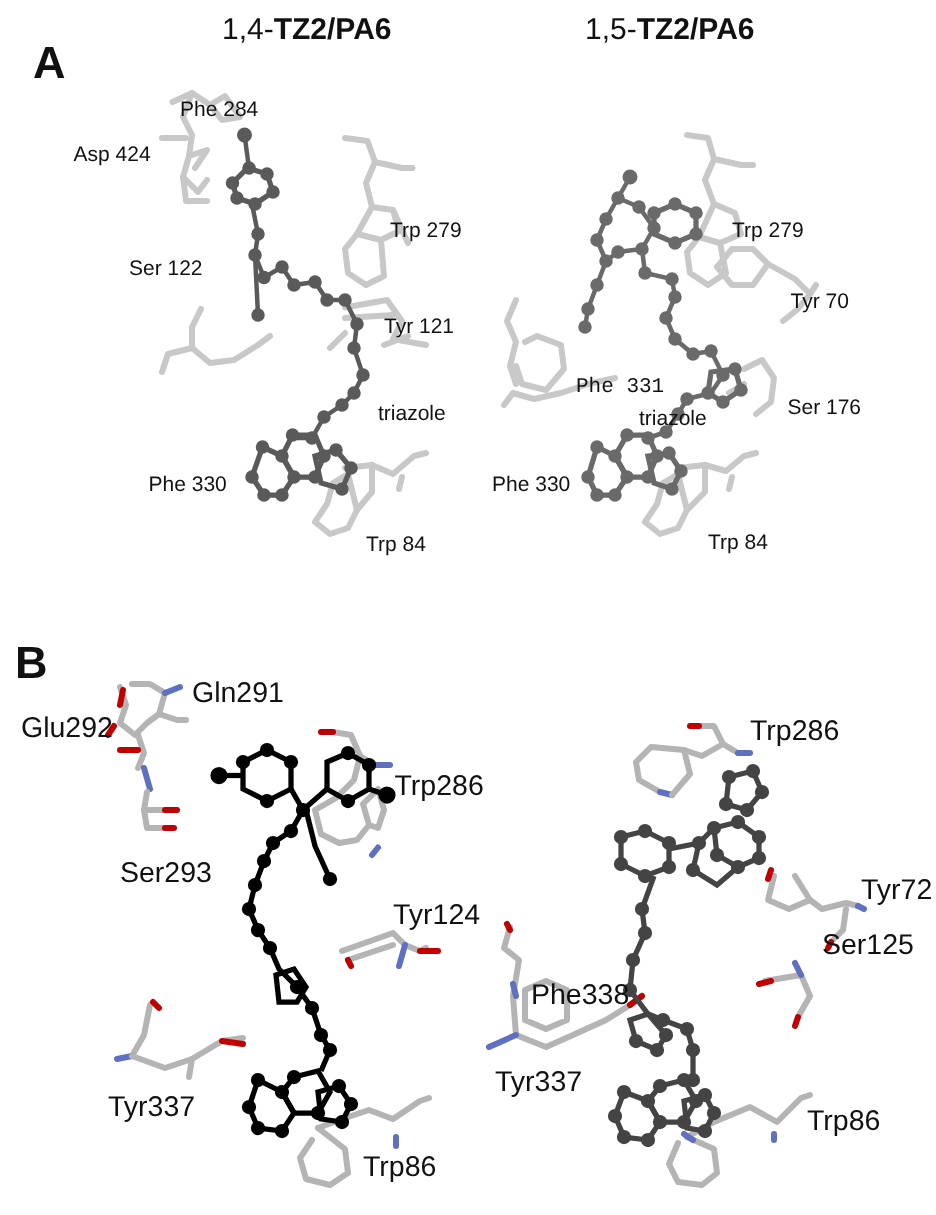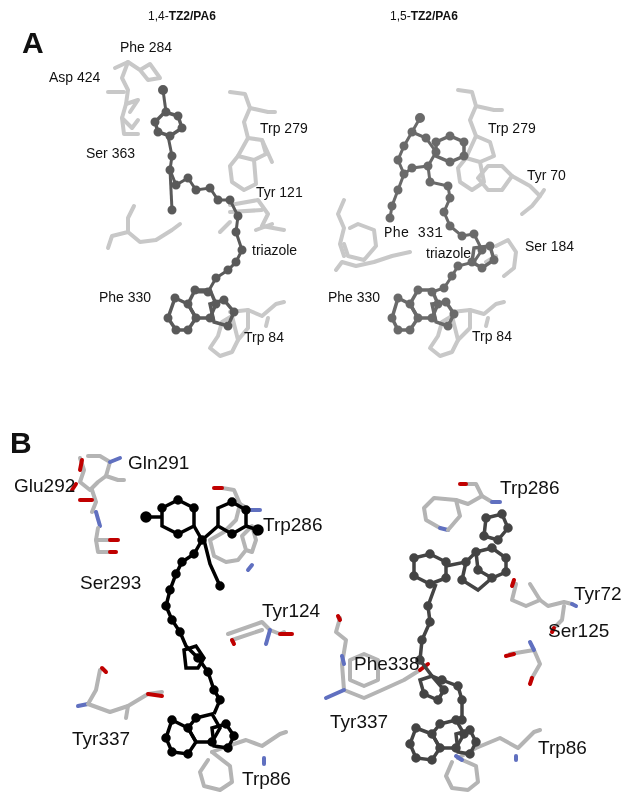--- a/index.html
+++ b/index.html
@@ -1,22 +1,22 @@
 <!DOCTYPE html>
 <html><head>
 <meta charset="utf-8">
 <style>
   html, body { margin: 0; padding: 0; background: #ffffff; }
   body { width: 624px; height: 810px; position: relative; overflow: hidden;
          font-family: "Liberation Sans", sans-serif; color: #111; }
   .fig { position: absolute; left: 0; top: 0; width: 624px; height: 810px; }
   .panel-letter { position: absolute; font-weight: bold; font-size: 30px; line-height: 1; }
-  .col-title { position: absolute; font-size: 12px; line-height: 1; white-space: nowrap; }
+  .col-title { position: absolute; font-size: 20px; line-height: 1; white-space: nowrap; }
   .col-title b { font-weight: bold; }
-  .lbl { position: absolute; font-size: 14px; line-height: 1; white-space: nowrap; color: #111; }
+  .lbl { position: absolute; font-size: 14px; line-height: 1; white-space: nowrap; color: #111; margin-top: 25px; }
   .lblB { position: absolute; font-size: 19px; line-height: 1; white-space: nowrap; color: #111; }
   svg { position: absolute; left: 0; top: 0; }
 </style>
 </head>
 <body>
 
 <div class="fig">
 
   <svg width="624" height="810" viewBox="0 0 624 810">
 
@@ -348,31 +348,31 @@
 
   <div class="col-title" style="left:148px; top:10px;">
     <span>1,4-</span><b>TZ2/PA6</b>
   </div>
   <div class="col-title" style="left:390px; top:10px;">
     <span>1,5-</span><b>TZ2/PA6</b>
   </div>
 
   <div class="lbl" style="left:120px; top:40px;">Phe 284</div>
   <div class="lbl" style="left:49px; top:70px;">Asp 424</div>
-  <div class="lbl" style="left:86px; top:146px;">Ser 363</div>
+  <div class="lbl" style="left:86px; top:146px;">Ser 122</div>
   <div class="lbl" style="left:260px; top:121px;">Trp 279</div>
   <div class="lbl" style="left:256px; top:185px;">Tyr 121</div>
   <div class="lbl" style="left:252px; top:243px;">triazole</div>
   <div class="lbl" style="left:99px; top:290px;">Phe 330</div>
   <div class="lbl" style="left:244px; top:330px;">Trp 84</div>
 
   <div class="lbl" style="left:488px; top:121px;">Trp 279</div>
   <div class="lbl" style="left:527px; top:168px;">Tyr 70</div>
   <div class="lbl" style="left:384px; top:226px;font-family:Liberation Mono, monospace;">Phe 331</div>
-  <div class="lbl" style="left:525px; top:239px;">Ser 184</div>
+  <div class="lbl" style="left:525px; top:239px;">Ser 176</div>
   <div class="lbl" style="left:426px; top:246px;">triazole</div>
   <div class="lbl" style="left:328px; top:290px;">Phe 330</div>
   <div class="lbl" style="left:472px; top:329px;">Trp 84</div>
 
   <div class="lblB" style="left:128px; top:453px;">Gln291</div>
   <div class="lblB" style="left:14px; top:476px;">Glu292</div>
   <div class="lblB" style="left:80px; top:573px;">Ser293</div>
   <div class="lblB" style="left:263px; top:515px;">Trp286</div>
   <div class="lblB" style="left:262px; top:601px;">Tyr124</div>
   <div class="lblB" style="left:72px; top:729px;">Tyr337</div>

